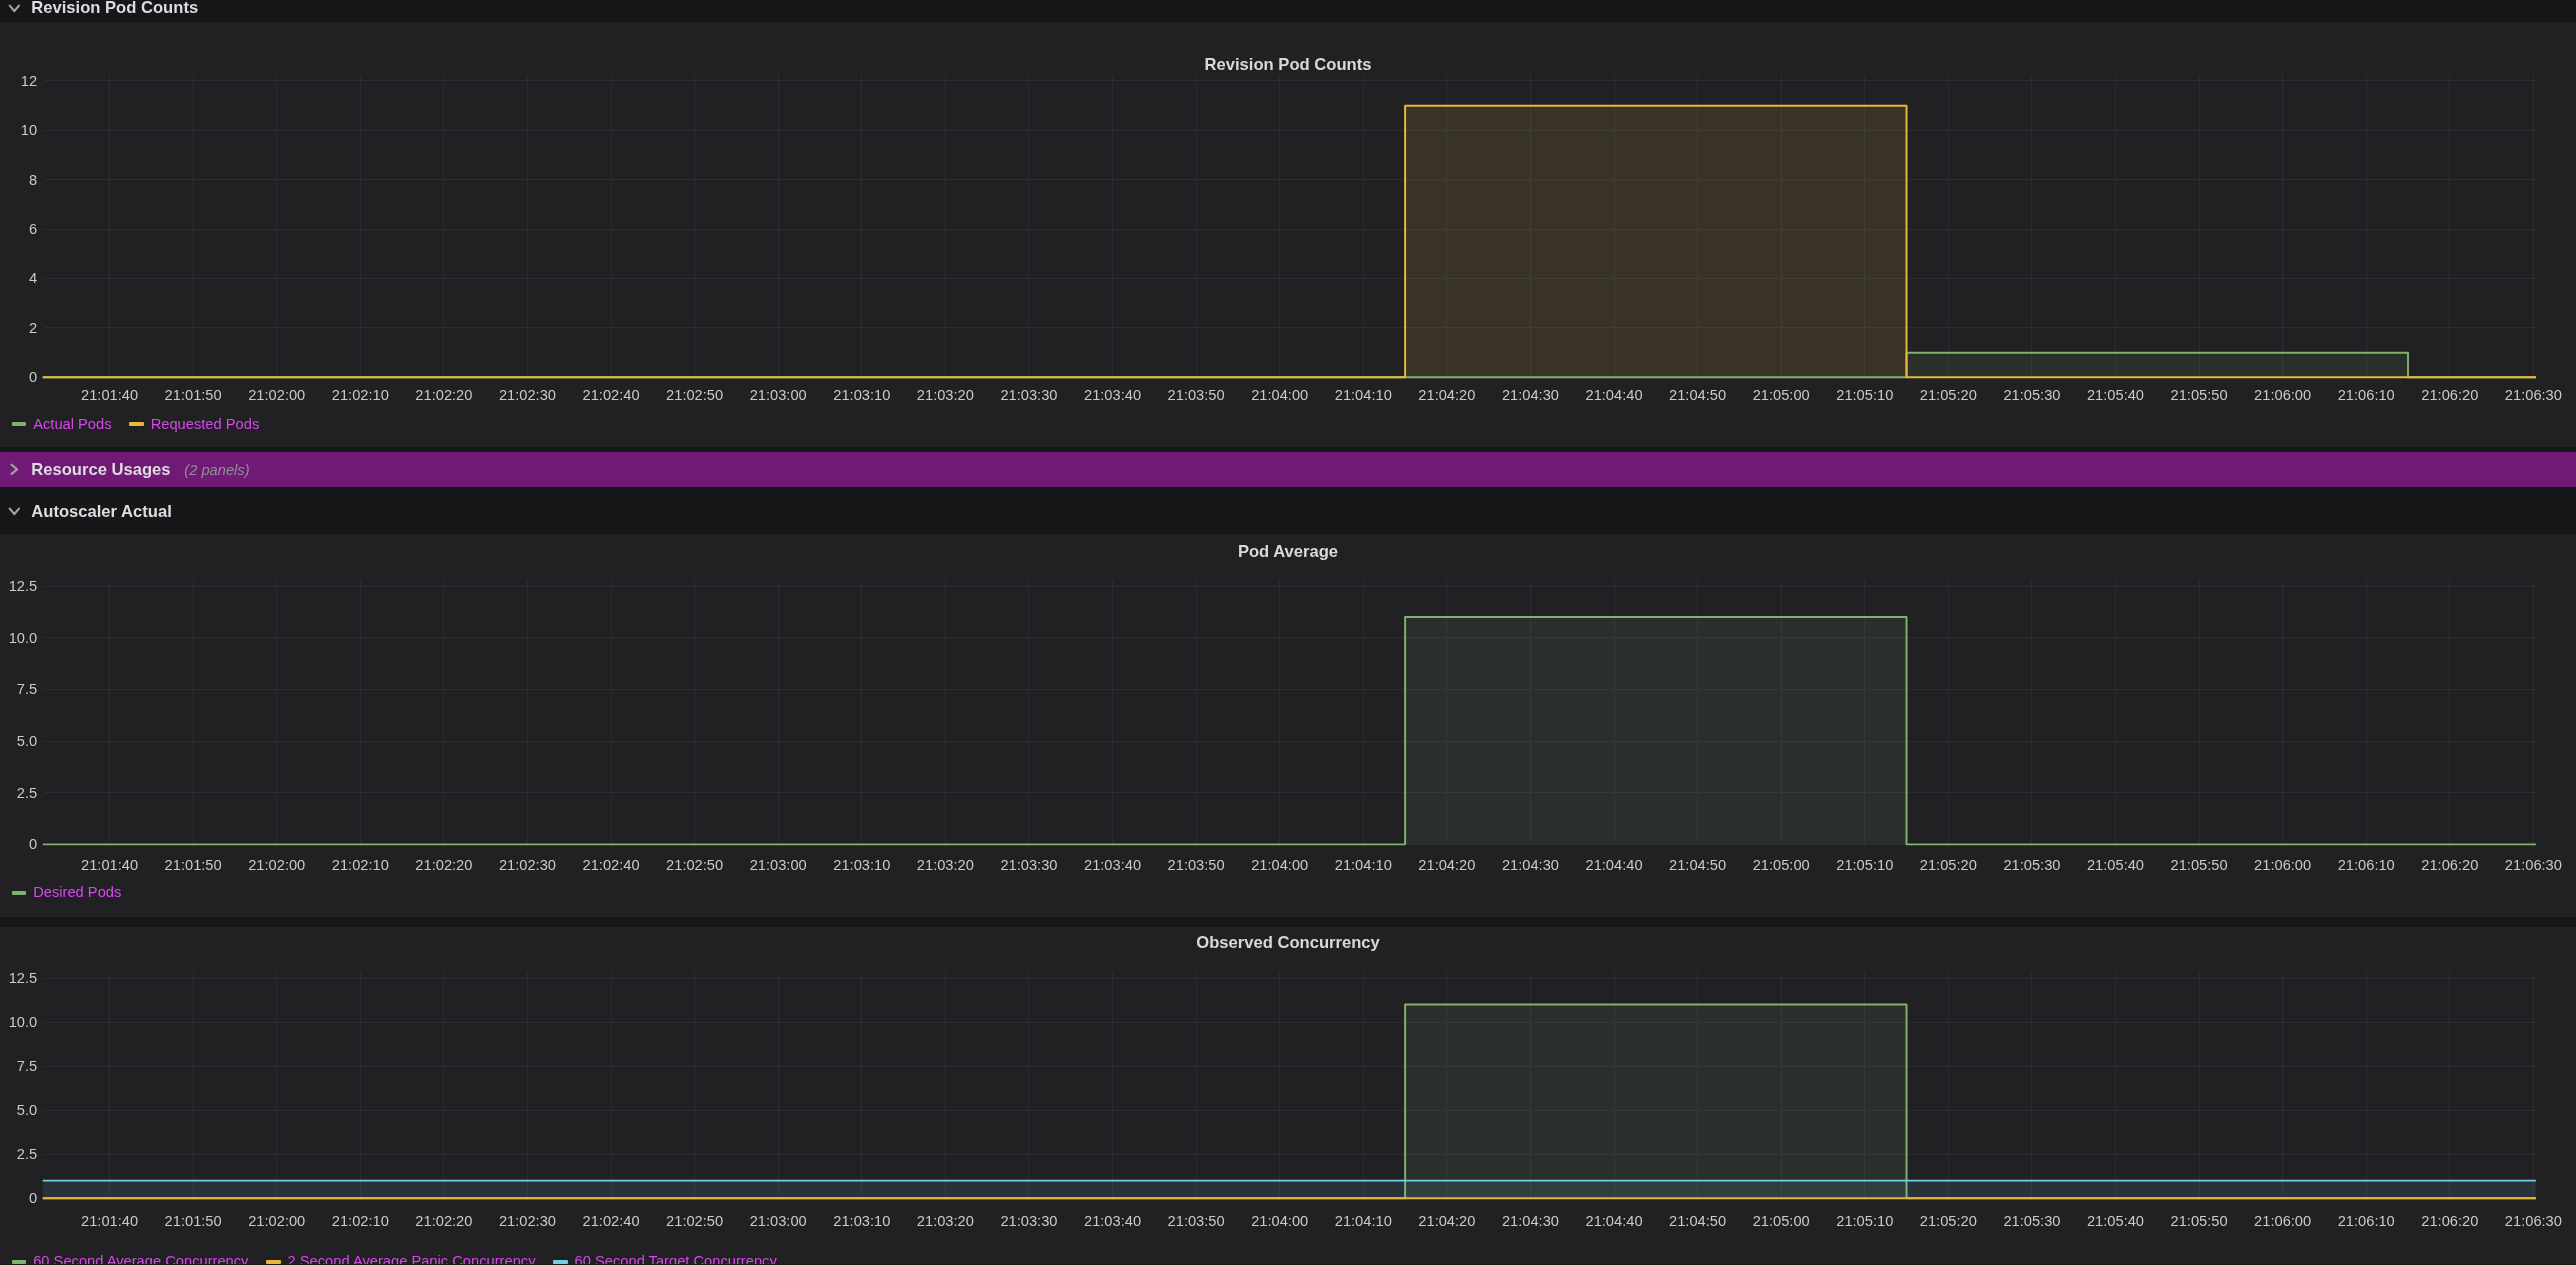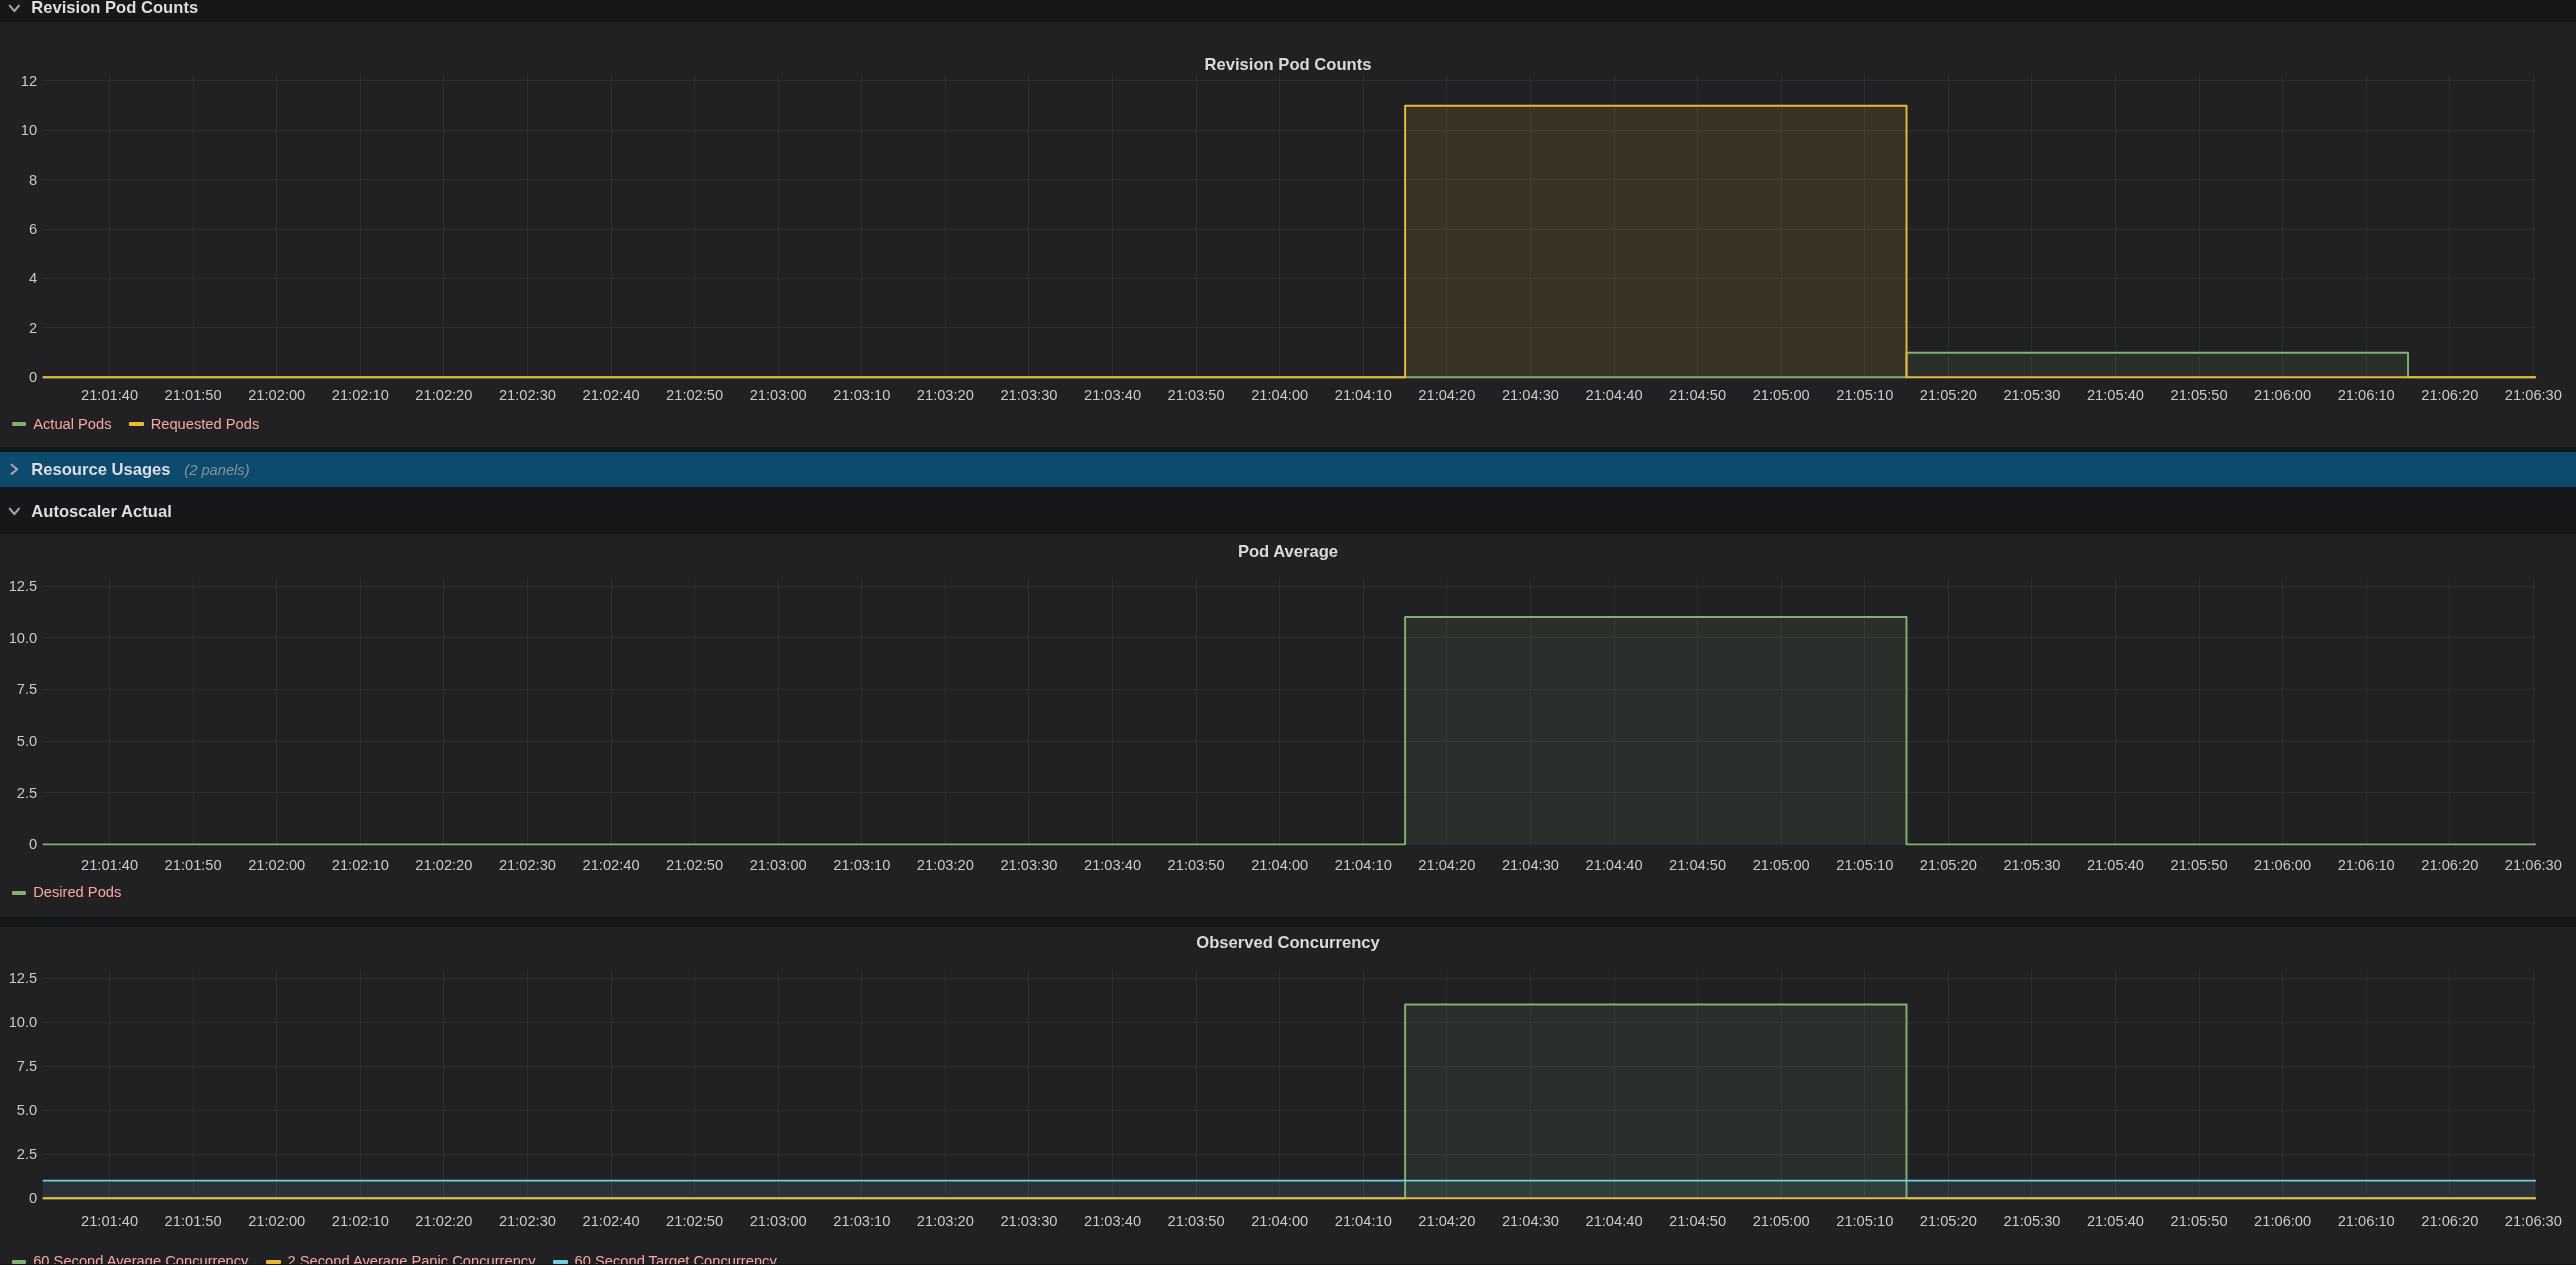--- a/index.html
+++ b/index.html
@@ -11,21 +11,21 @@
   .row-title{font-size:16.6px;font-weight:bold;color:#dcdde0;margin-left:5.9px;white-space:nowrap;}
   .row-note{font-size:14.7px;font-style:italic;color:#8e9297;margin-left:13.7px;white-space:nowrap;}
 
   .panel{position:absolute;left:0;width:2576px;background:#212124;}
   .panel-title{position:absolute;left:0;width:100%;text-align:center;font-size:16.6px;font-weight:bold;color:#d8d9da;cursor:pointer;}
   .panel svg{position:absolute;left:0;top:0;}
 
   .legend{position:absolute;left:11.7px;display:flex;align-items:center;height:17.6px;}
   .legend-item{display:flex;align-items:center;margin-right:17.6px;cursor:pointer;}
   .legend-swatch{display:inline-block;width:14.7px;height:3.9px;border-radius:1px;margin-right:6.8px;}
-  .legend-label{font-size:14.7px;color:#fca5a5;white-space:nowrap;line-height:17.6px;}
+  .legend-label{font-size:14.7px;color:#d946ef;white-space:nowrap;line-height:17.6px;}
 
   text.tick{font-family:"Liberation Sans",sans-serif;font-size:15px;fill:#c9cacb;}
 </style>
 </head>
 <body>
 
 <div id="stage">
 
   <div class="row-header" style="top:0;height:16.6px;">
     <span class="chev">
@@ -123,21 +123,21 @@
           <span class="legend-swatch" style="background: rgb(126, 178, 109);"></span>
           <span class="legend-label">Actual Pods</span>
         </div>
         <div class="legend-item">
           <span class="legend-swatch" style="background: rgb(234, 184, 57);"></span>
           <span class="legend-label">Requested Pods</span>
         </div>
       </div>
   </div>
 
-  <div class="row-header" style="top:452px;height:35px;background:#0c4a6e;">
+  <div class="row-header" style="top:452px;height:35px;background:#701a75;">
     <span class="chev">
       <svg width="14.7" height="14.7" viewBox="0 0 16 16">
           <polyline points="5,3 11,8 5,13" fill="none" stroke="#a0a2a5" stroke-width="2.4" stroke-linecap="round" stroke-linejoin="round"></polyline>
         </svg>
     </span>
     <span class="row-title">Resource Usages</span>
     <span class="row-note">(2 panels)</span>
   </div>
 
   <div class="row-header" style="top:495px;height:33px;">

